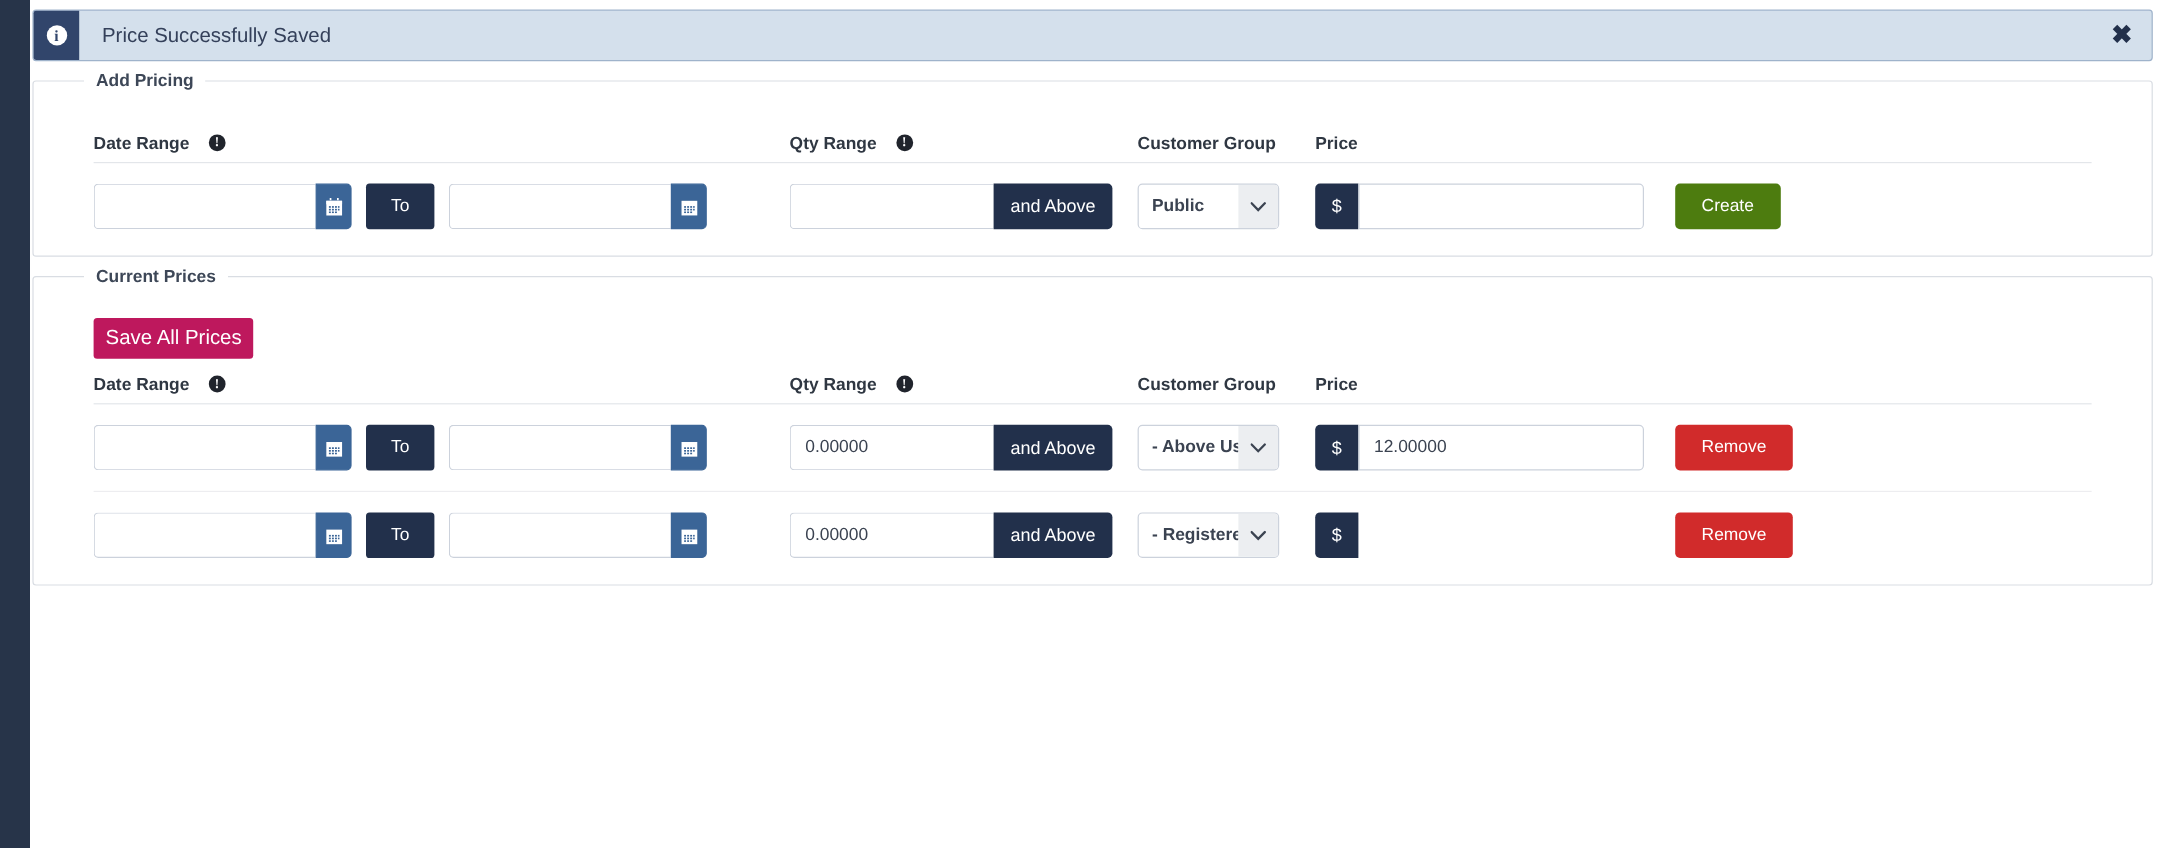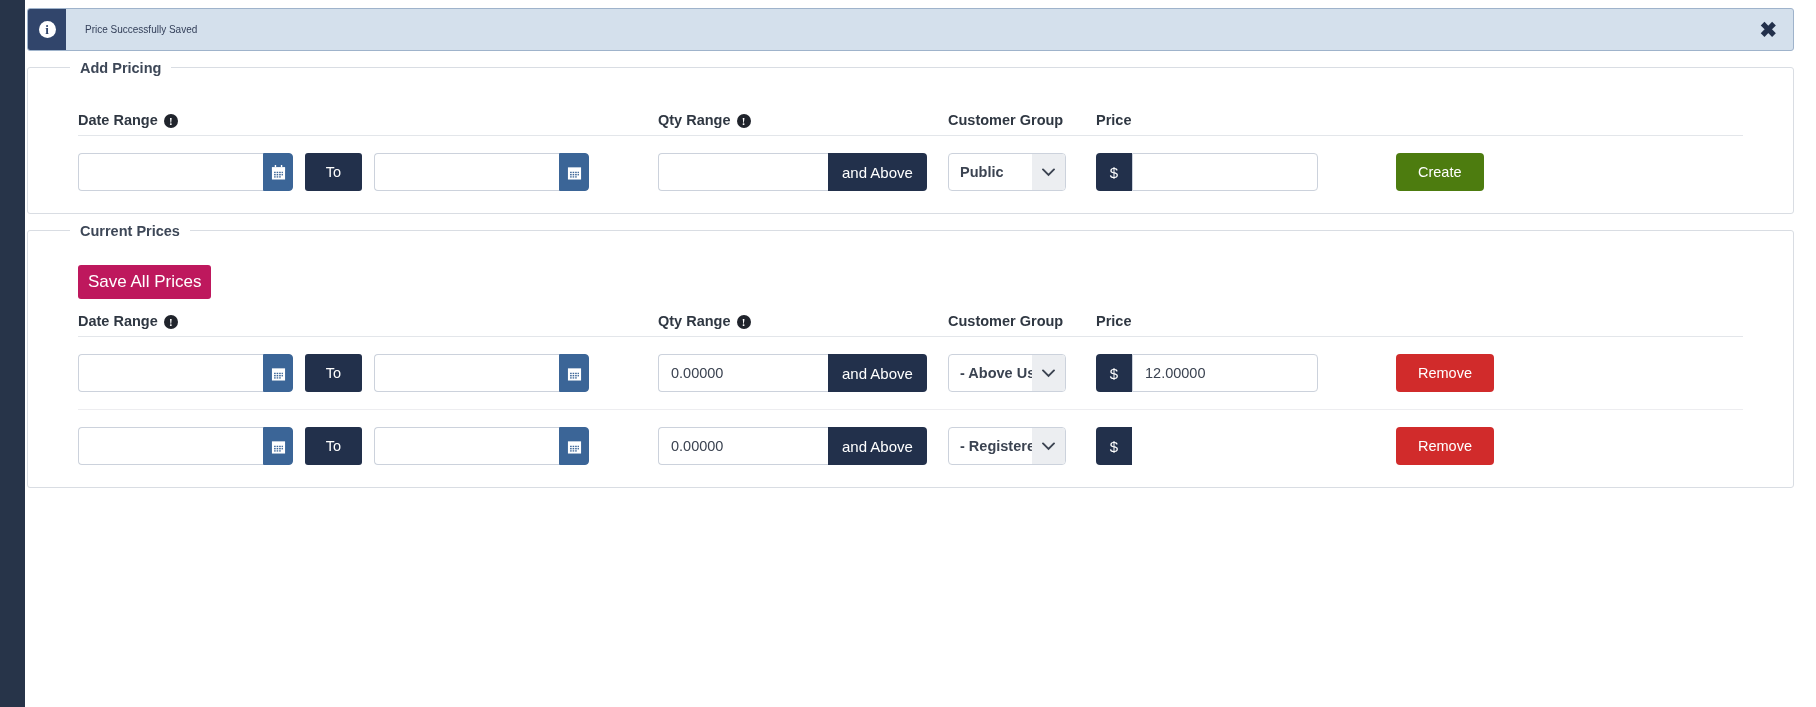--- a/index.html
+++ b/index.html
@@ -50,21 +50,21 @@
     font-family: "Liberation Serif", serif;
     font-weight: bold;
     font-size: 13px;
     line-height: 17px;
     text-align: center;
   }
   .alert-text {
     flex: 1 1 auto;
     display: flex; align-items: center;
     padding-left: 19px;
-    font-size: 10px;
+    font-size: 17px;
     color: #34405a;
   }
   .alert-close {
     flex: 0 0 auto;
     display: flex; align-items: center;
     padding-right: 16px;
     font-size: 21px;
     font-weight: bold;
     color: #22304b;
     cursor: pointer;
@@ -97,21 +97,21 @@
   .hdr-row {
     display: flex;
     align-items: flex-end;
     border-bottom: 1px solid #e3e6ea;
     padding-bottom: 7px;
   }
   .hdr {
     font-size: 14.5px;
     font-weight: bold;
     color: #2f3742;
-    display: flex; align-items: flex-end; gap: 6px;
+    display: flex; align-items: flex-start; gap: 16px;
     white-space: nowrap;
   }
   .info-dot {
     display: inline-flex; align-items: center; justify-content: center;
     width: 14px; height: 14px; border-radius: 50%;
     background: #20242c; color: #ffffff;
     font-family: "Liberation Serif", serif;
     font-weight: bold; font-size: 11px; line-height: 14px;
   }
 
@@ -201,21 +201,21 @@
 
   .dollar-chip {
     width: 36px;
     background: #22304b;
     color: #ffffff;
     font-size: 15px;
     height: 38px;
     display: flex; align-items: center; justify-content: center;
     border-radius: 4px 0 0 4px;
   }
-  .price-input { width: 186px; border-radius: 0 4px 4px 0; }
+  .price-input { width: 238px; border-radius: 0 4px 4px 0; }
 
   .btn {
     height: 38px;
     border: none;
     border-radius: 4px;
     color: #ffffff;
     font-size: 14.5px;
     font-family: "Liberation Sans", sans-serif;
     cursor: pointer;
     padding: 0 22px;

